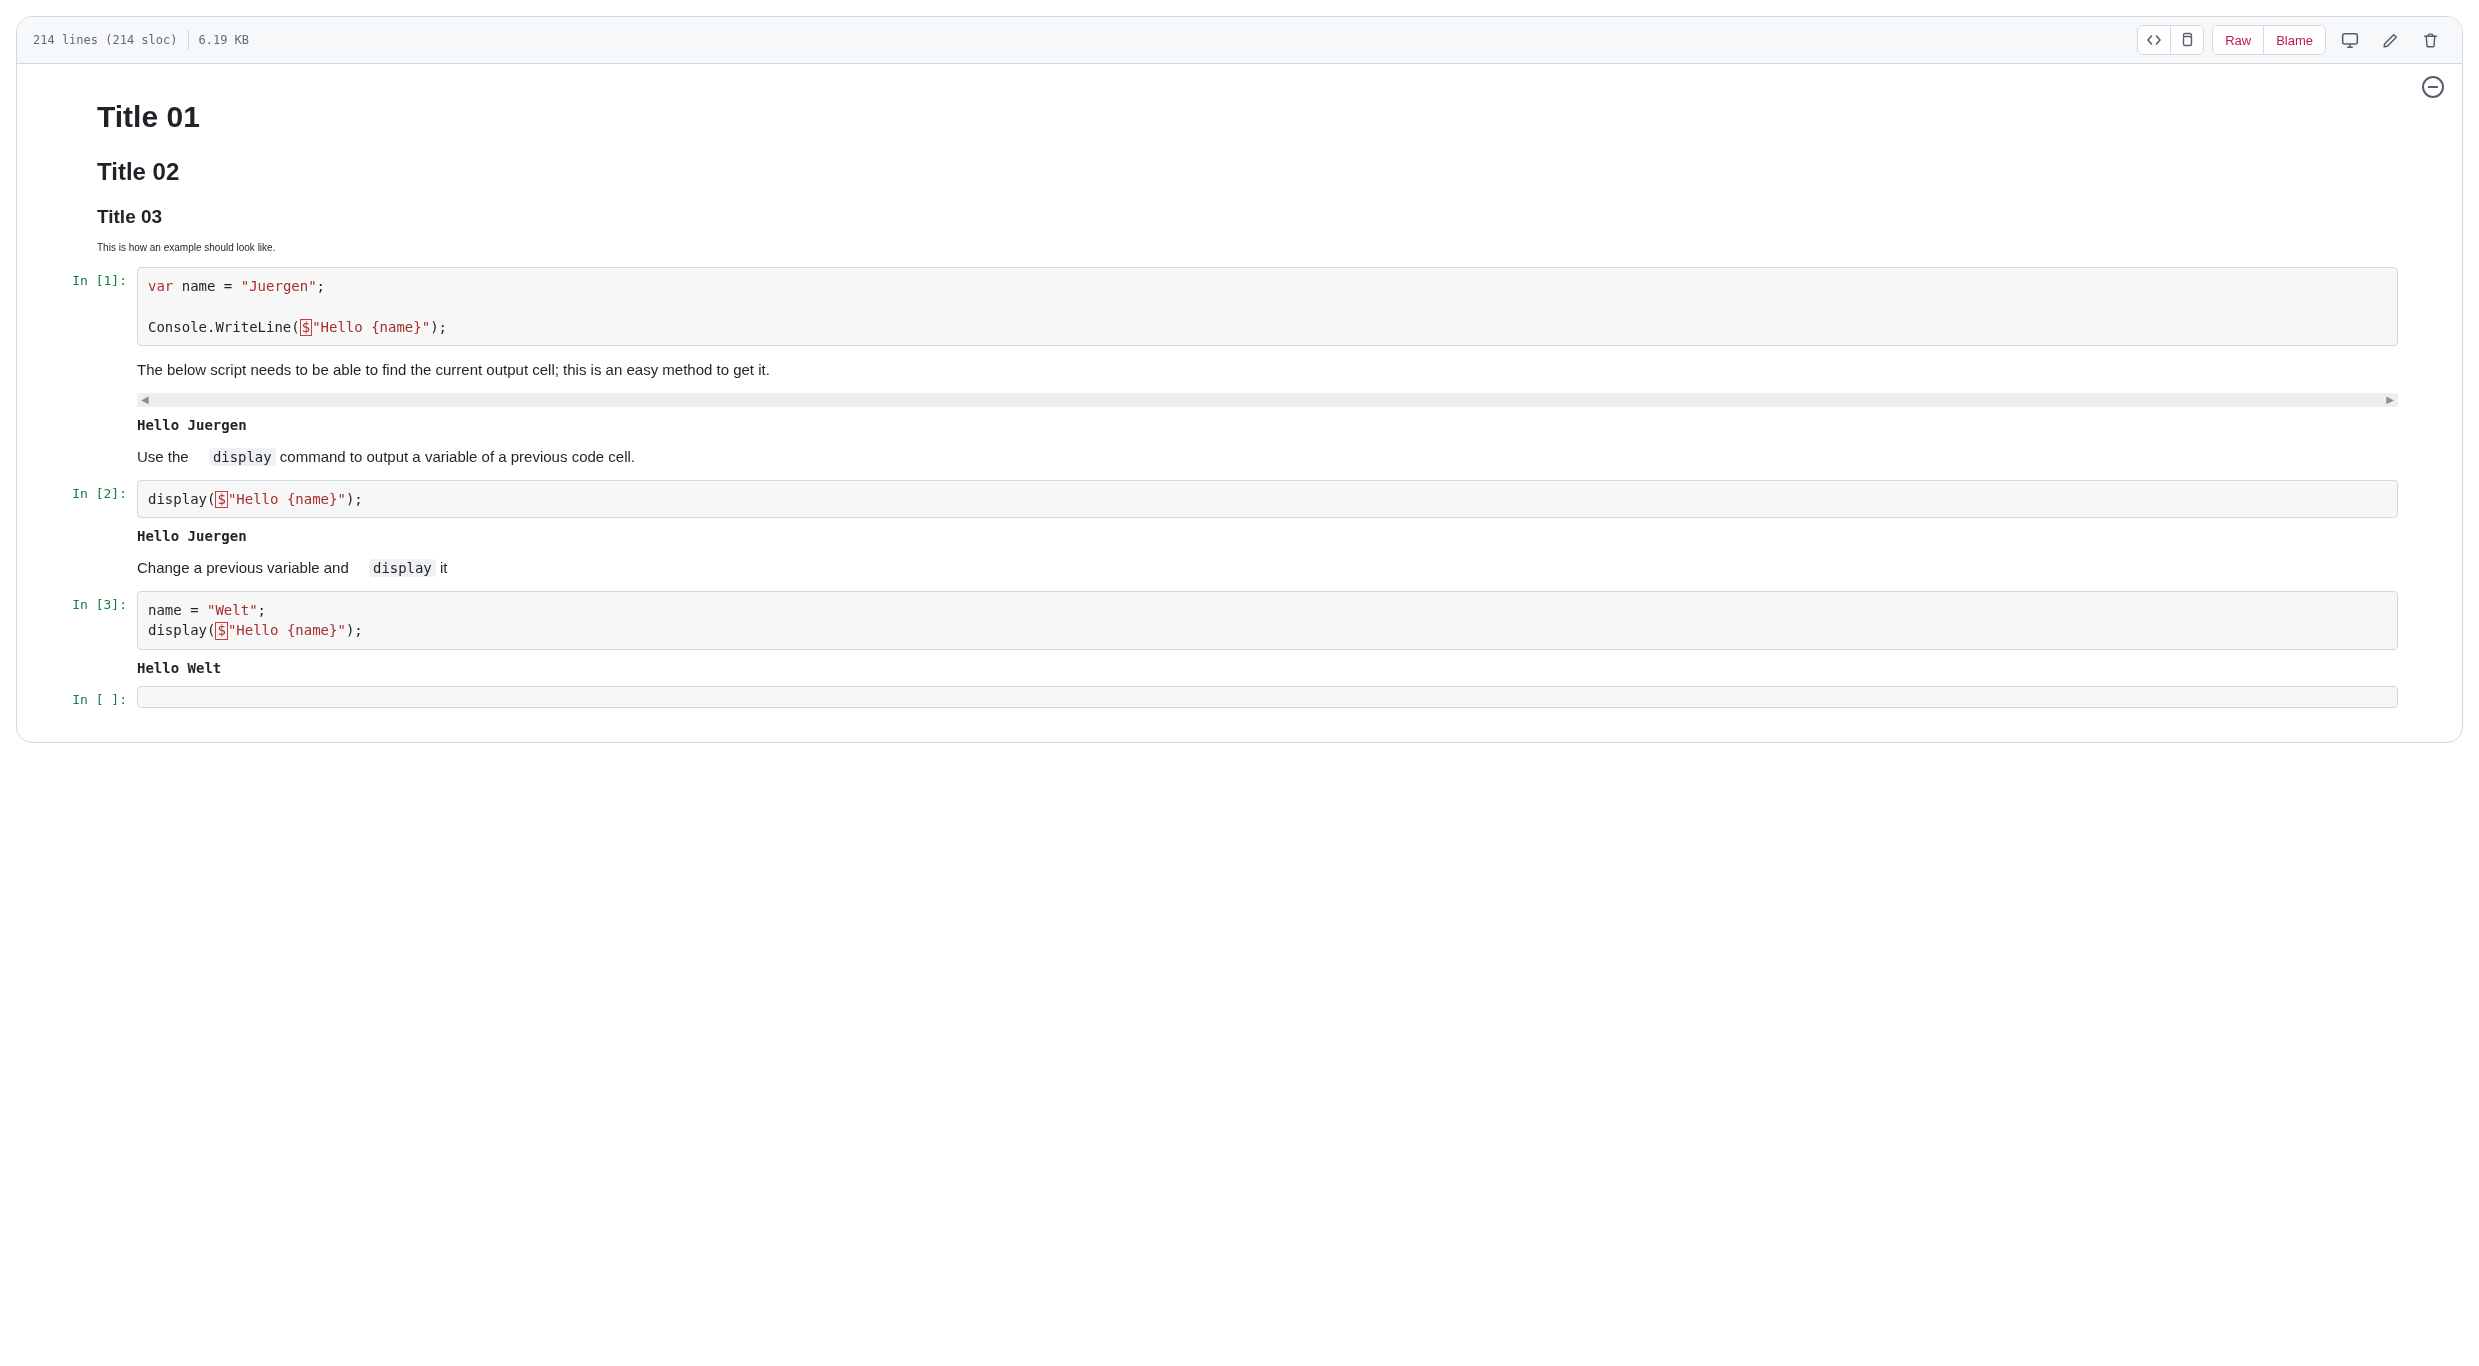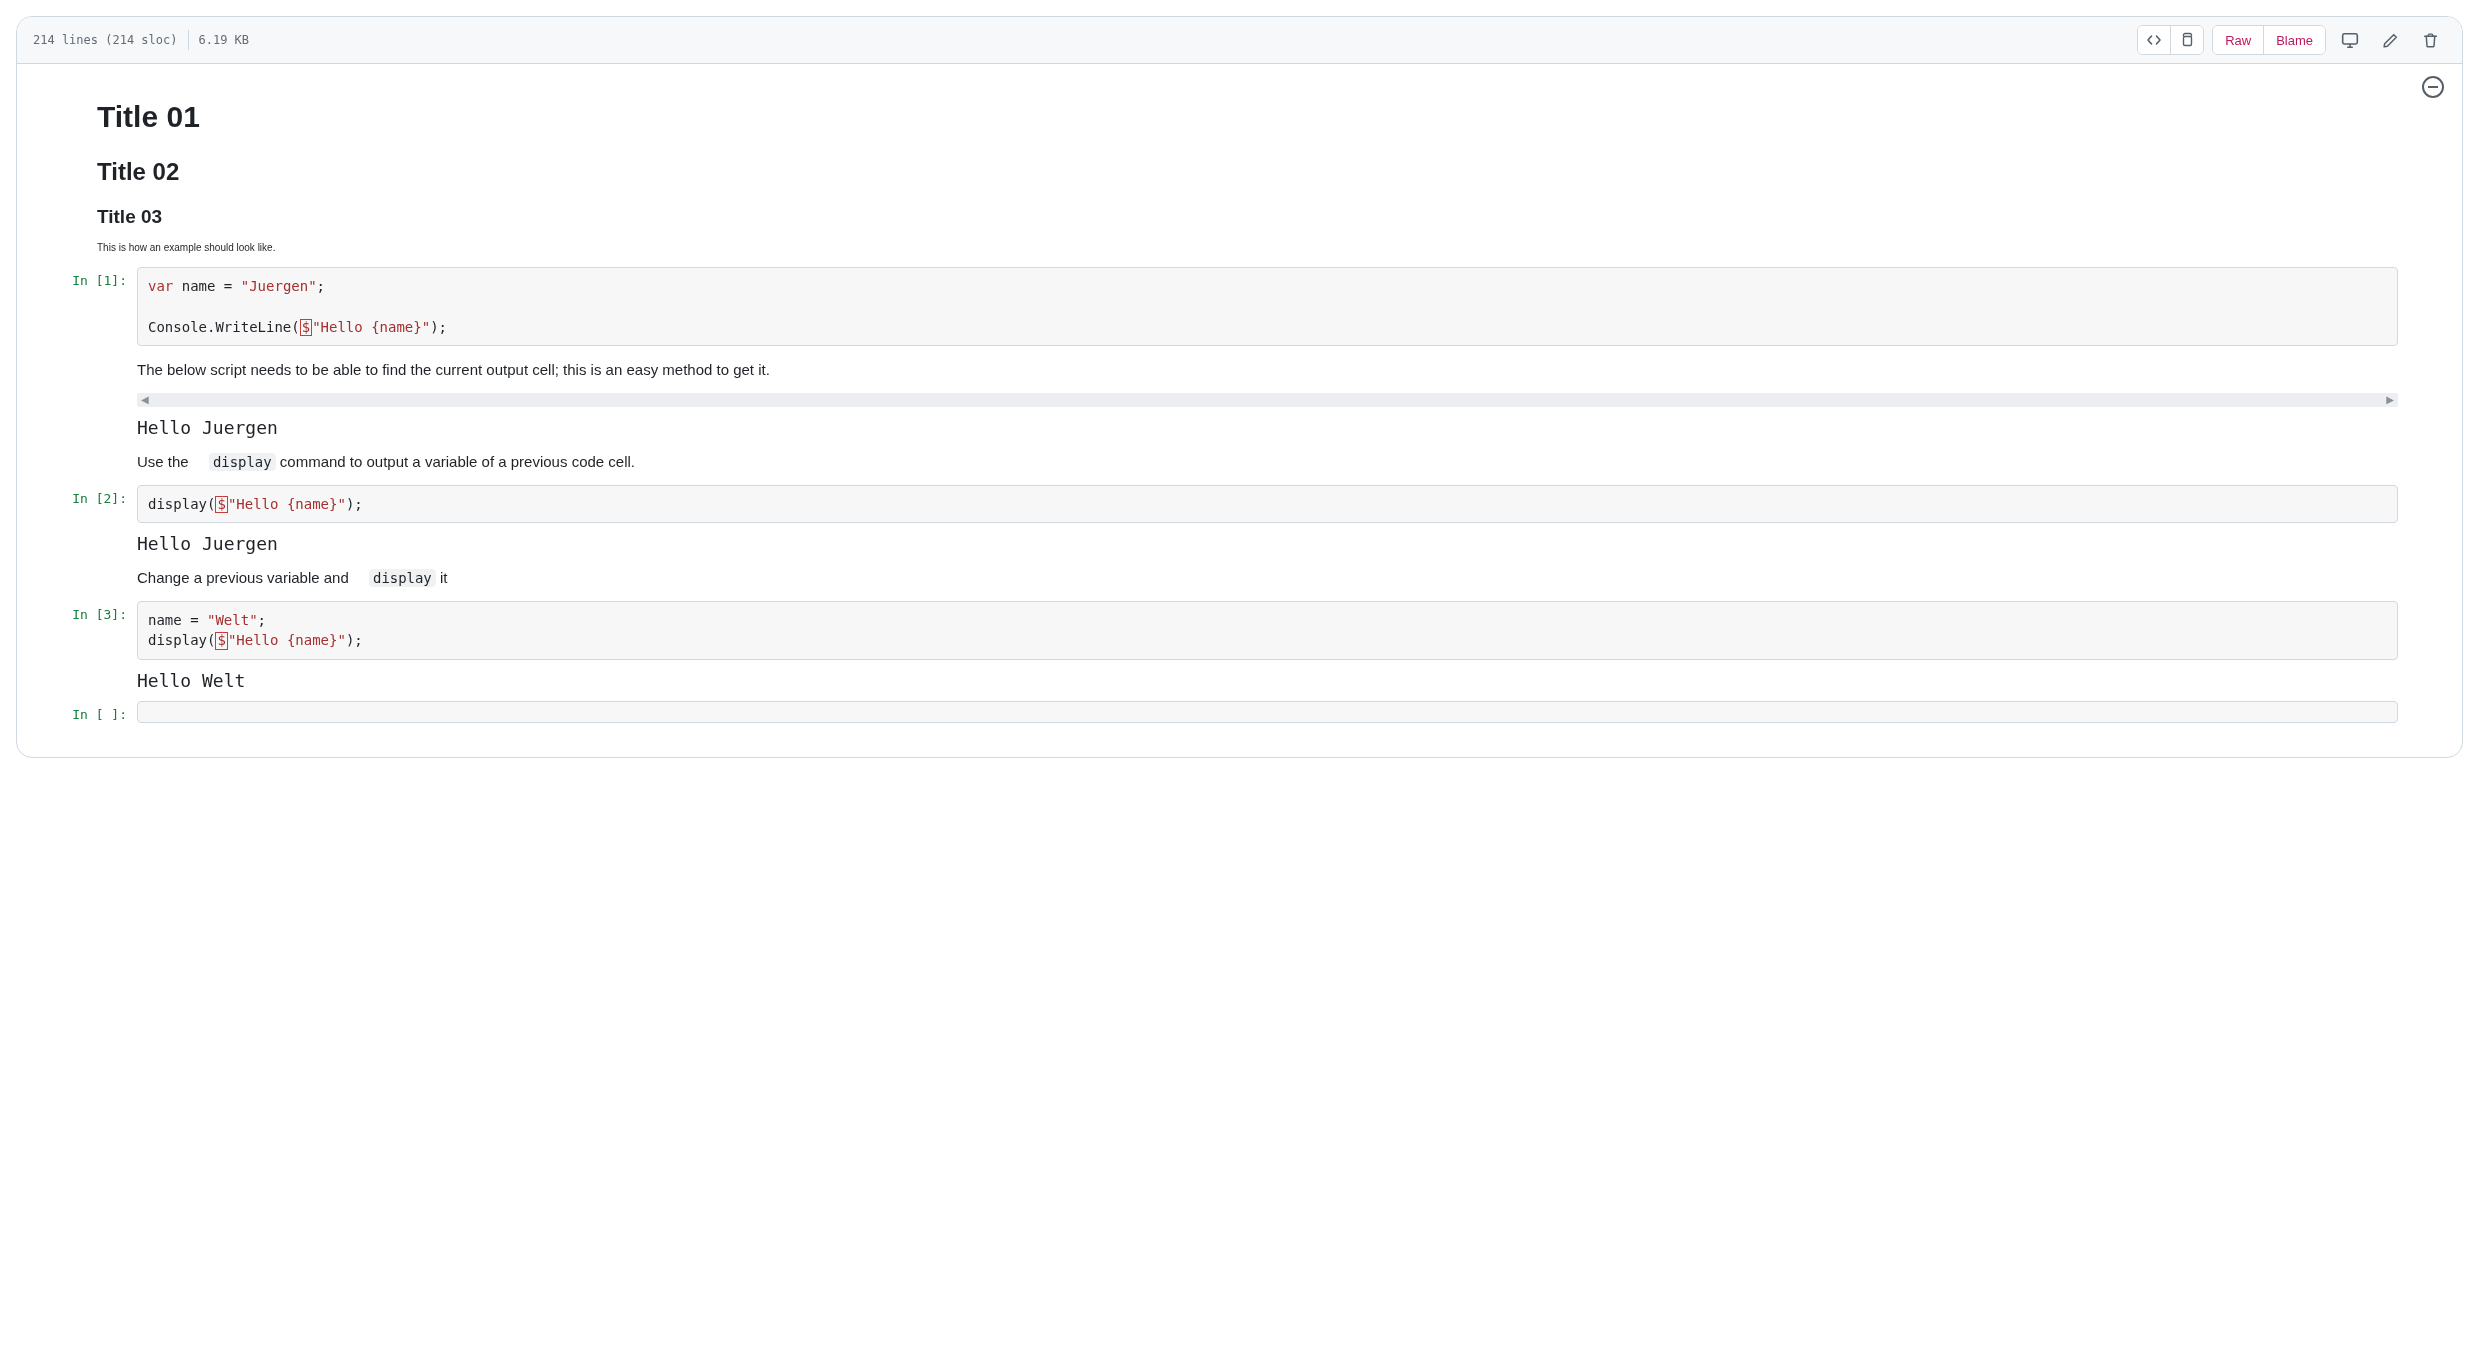--- a/index.html
+++ b/index.html
@@ -80,21 +80,22 @@
   .scroll-strip {
     margin: 6px 96px 6px 96px; margin-right: 40px;
     height: 14px; background: #eceef1; border-radius: 2px;
     display: flex; justify-content: space-between; align-items: center;
     padding: 0 4px; color: #8a9099;
   }
   .scroll-strip span { font-size: 10px; line-height: 1; }
   .mono-out {
     margin: 10px 96px 10px 96px; margin-right: 40px;
     font-family: ui-monospace, SFMono-Regular, Consolas, monospace;
-    font-size: 18px;
+    font-size: 14px;
+    font-weight: bold;
   }
   code.inline {
     font-family: ui-monospace, SFMono-Regular, Consolas, monospace;
     font-size: 0.93em; background: rgba(175,184,193,0.2);
     padding: 1px 4px; border-radius: 4px; margin-left: 16px;
   }
 
   
   .tok-kw { color: #ab3131; }
   .tok-str { color: #a62f2f; }

